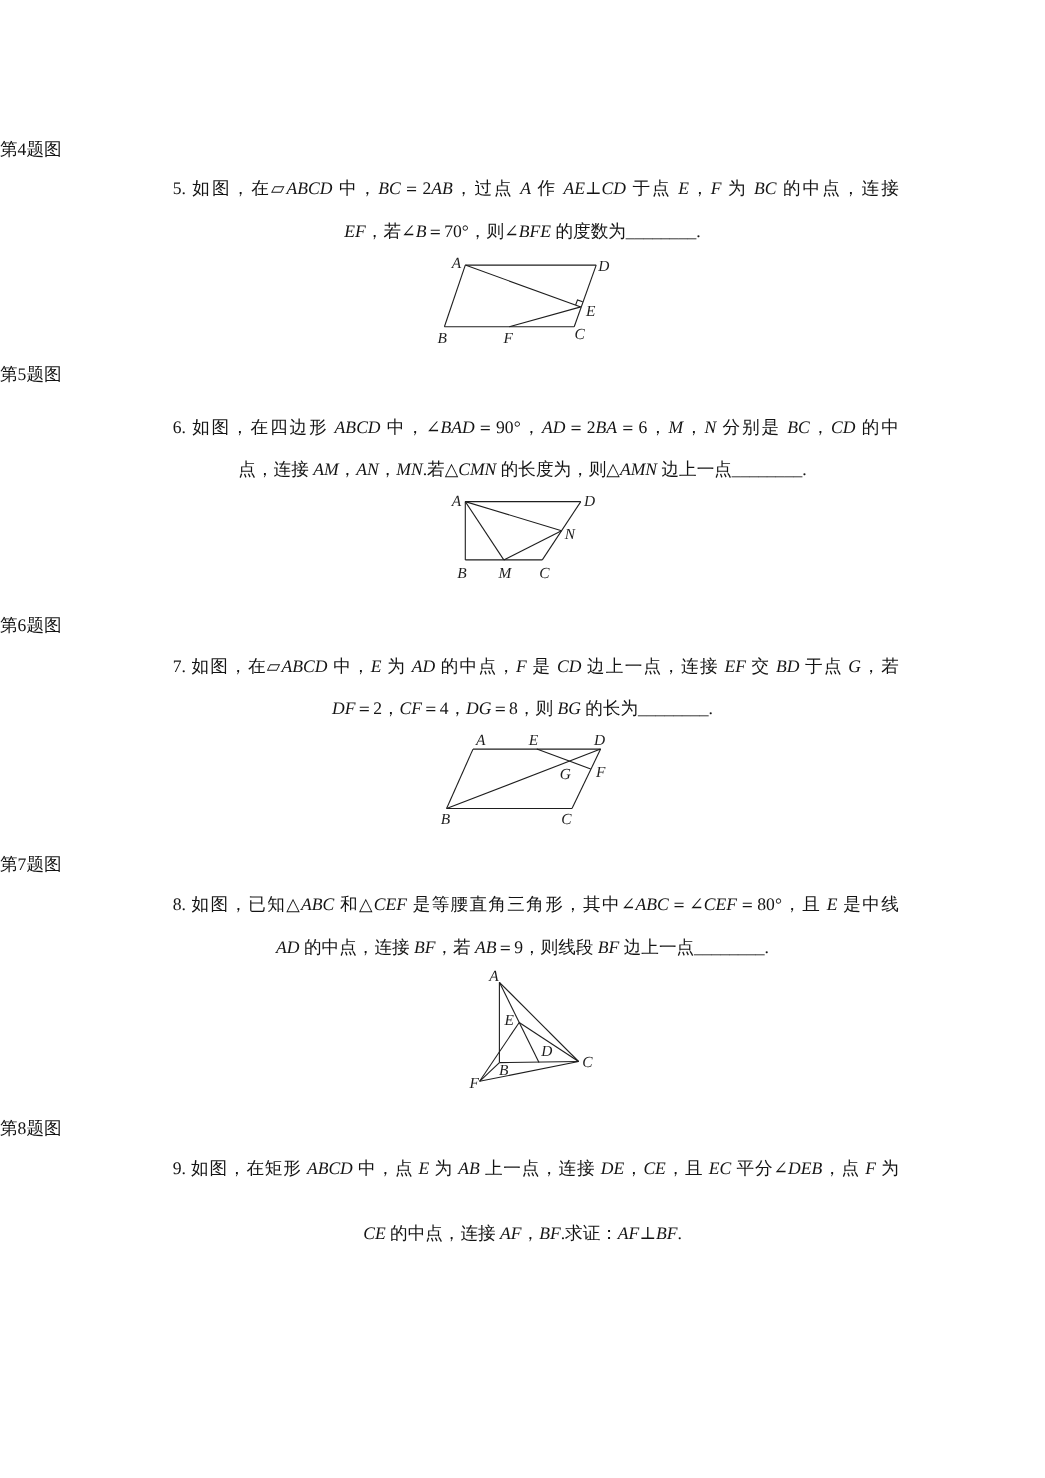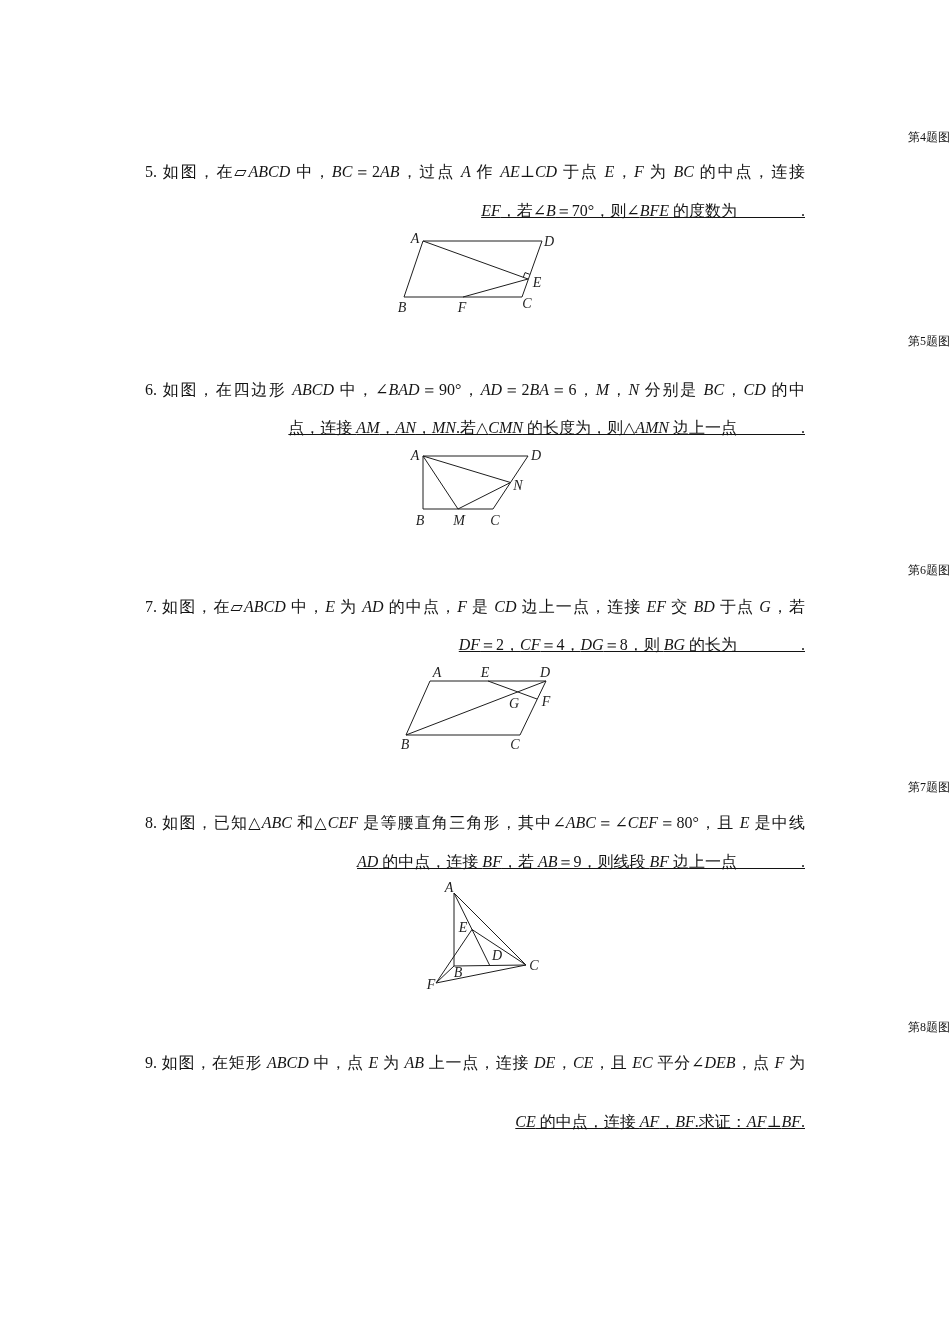--- a/index.html
+++ b/index.html
@@ -1,23 +1,23 @@
 <!DOCTYPE html>
 <html><head>
 <meta charset="utf-8">
 <style>
   html, body { margin: 0; padding: 0; background: #ffffff; }
   body { width: 950px; height: 1344px; position: relative; overflow: hidden;
          font-family: "Liberation Serif", "DejaVu Serif", serif; color: #141414; }
-  .caption { position: absolute; left: 0; width: 950px; text-align: right;
-             font-size: 12px; line-height: 20px; height: 20px; }
+  .caption { position: absolute; left: 0; width: 950px; text-align: left;
+             font-size: 16px; line-height: 20px; height: 20px; }
   .qline { position: absolute; left: 145px; width: 660px; font-size: 16px;
            line-height: 20px; height: 20px; white-space: nowrap; }
-  .qline.full { text-align: justify; text-align-last: justify; white-space: normal; }
-  .qline.last { text-align: right; text-decoration: underline; }
+  .qline.full { text-align: justify; text-align-last: justify; white-space: normal; margin-left: 12px; }
+  .qline.last { text-align: center; }
   .it { font-style: italic; }
   .blank { letter-spacing: 0; }
   .figure { position: absolute; }
   .figure svg { display: block; overflow: visible; }
   .figure line, .figure polyline { stroke: #1e1e1e; stroke-width: 1; fill: none; }
   .figure text { font-family: "Liberation Serif", "DejaVu Serif", serif; font-style: italic;
                  font-size: 14px; fill: #1e1e1e; }
 </style>
 </head>
 <body>

